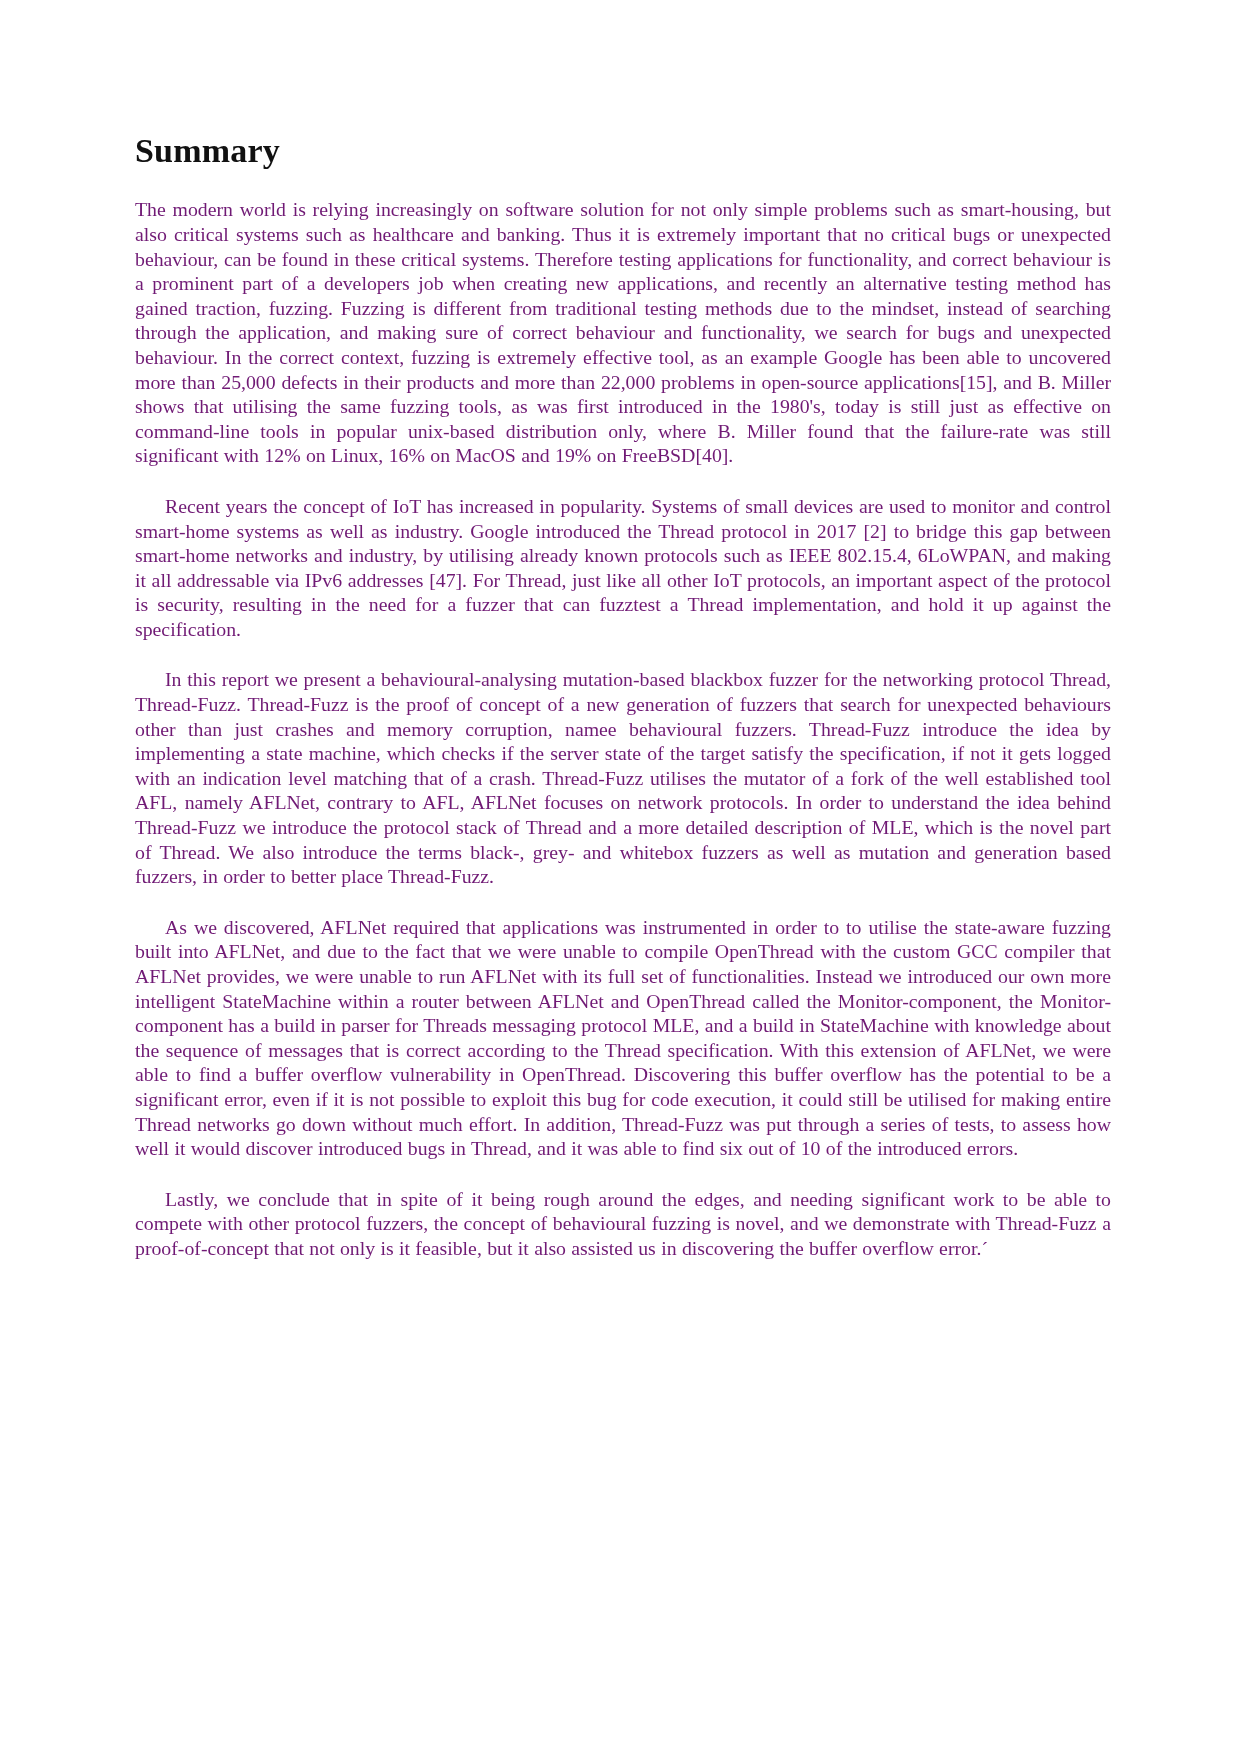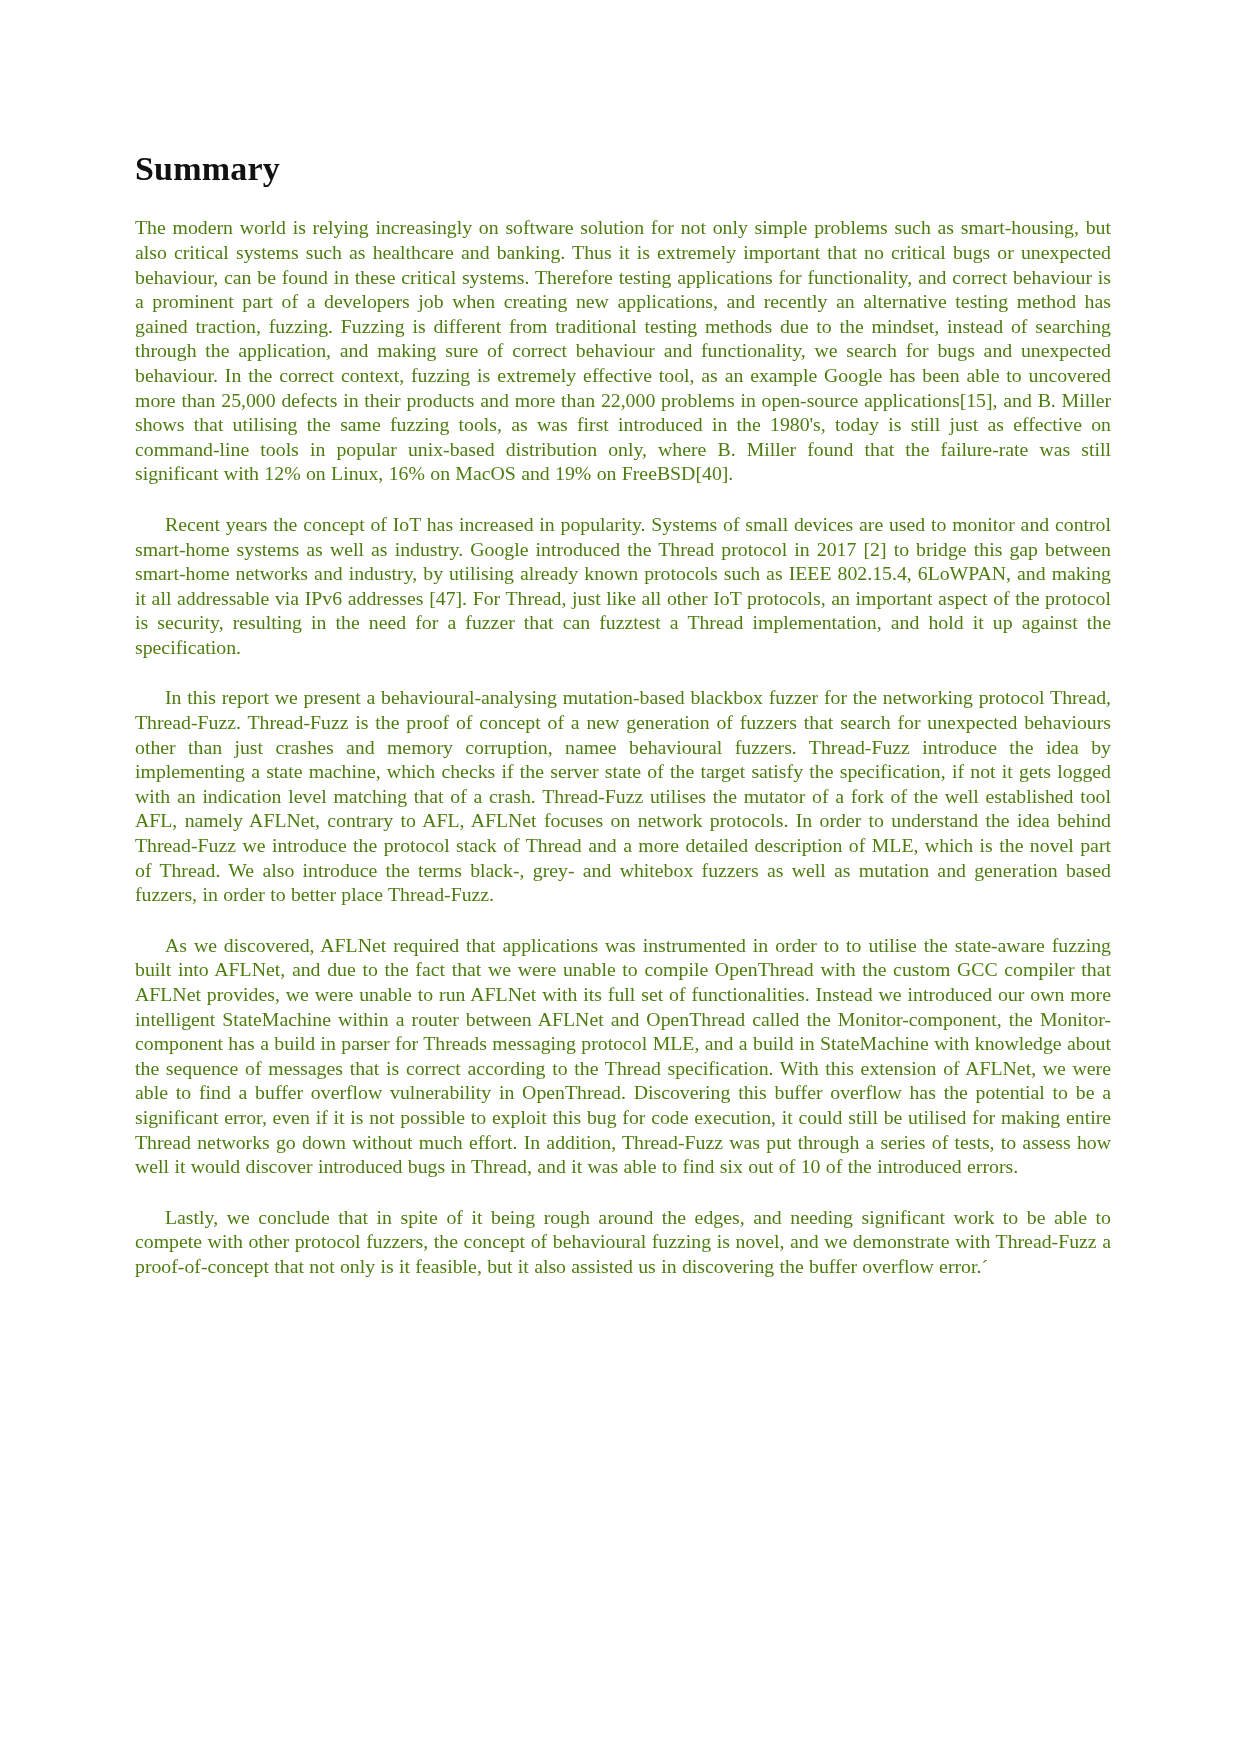--- a/index.html
+++ b/index.html
@@ -13,37 +13,37 @@
     height: 1754px;
     margin: 0 auto;
     background: #ffffff;
     color: #111111;
     font-family: "Liberation Serif", "DejaVu Serif", serif;
     overflow: hidden;
   }
   .content {
     position: absolute;
     left: 135px;
-    top: 150px;
+    top: 132px;
     width: 976px;
   }
   .section-heading {
     font-size: 34px;
     font-weight: 700;
     letter-spacing: 0.2px;
     margin: 0 0 28px 0;
     line-height: 1.1;
     color: #111111;
   }
   .para {
     font-size: 19.8px;
     line-height: 24.6px;
     text-align: justify;
     margin: 0 0 26px 0;
-    color: #4d7c0f;
+    color: #701a75;
     word-spacing: 0.4px;
   }
   .para.indent {
     text-indent: 30px;
     margin-top: 12px;
   }
 </style>
 </head>
 <body>
 

